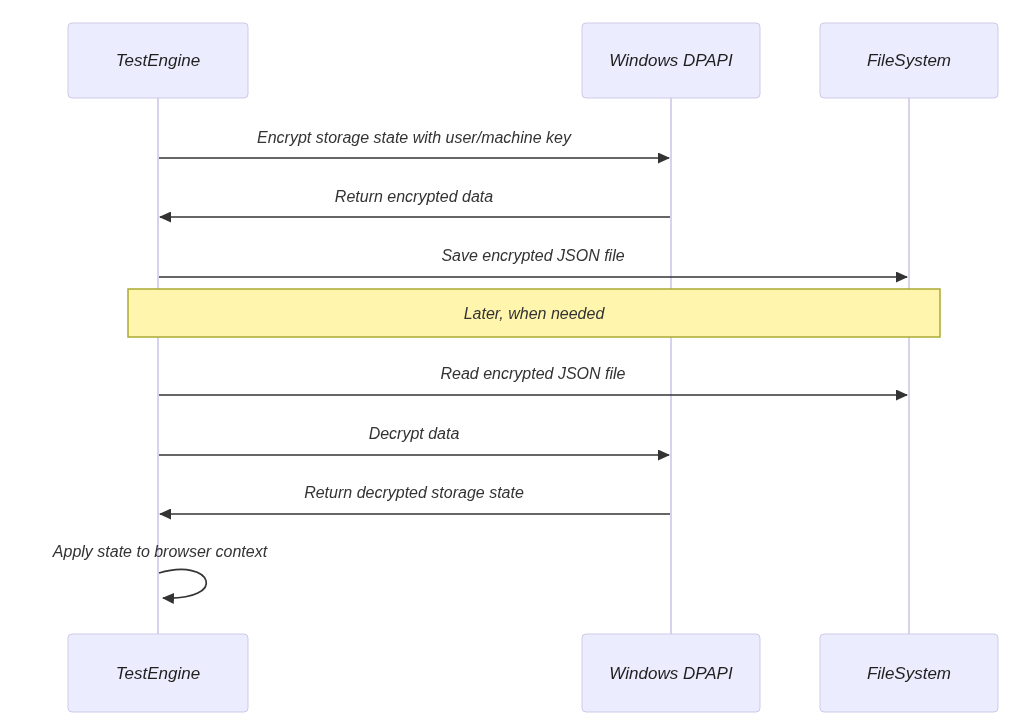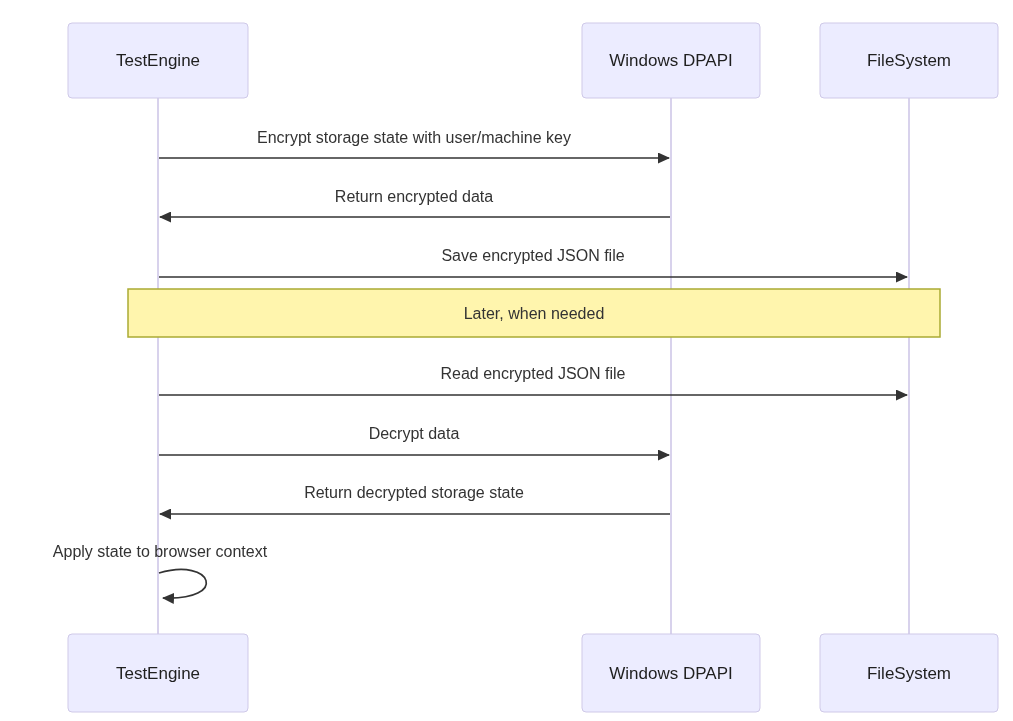--- a/index.html
+++ b/index.html
@@ -6,20 +6,21 @@
     margin: 0;
     padding: 0;
     background: #ffffff;
   }
   .diagram-wrap {
     position: relative;
     width: 1013px;
     height: 721px;
     background: #ffffff;
     font-family: "Liberation Sans", "DejaVu Sans", sans-serif;
+    font-style: italic;
   }
   svg { display: block; }
   .actor-box {
     fill: #ECECFF;
     stroke: #CFC9E8;
     stroke-width: 1;
   }
   .actor-label {
     fill: #1f1f1f;
     font-size: 17px;

